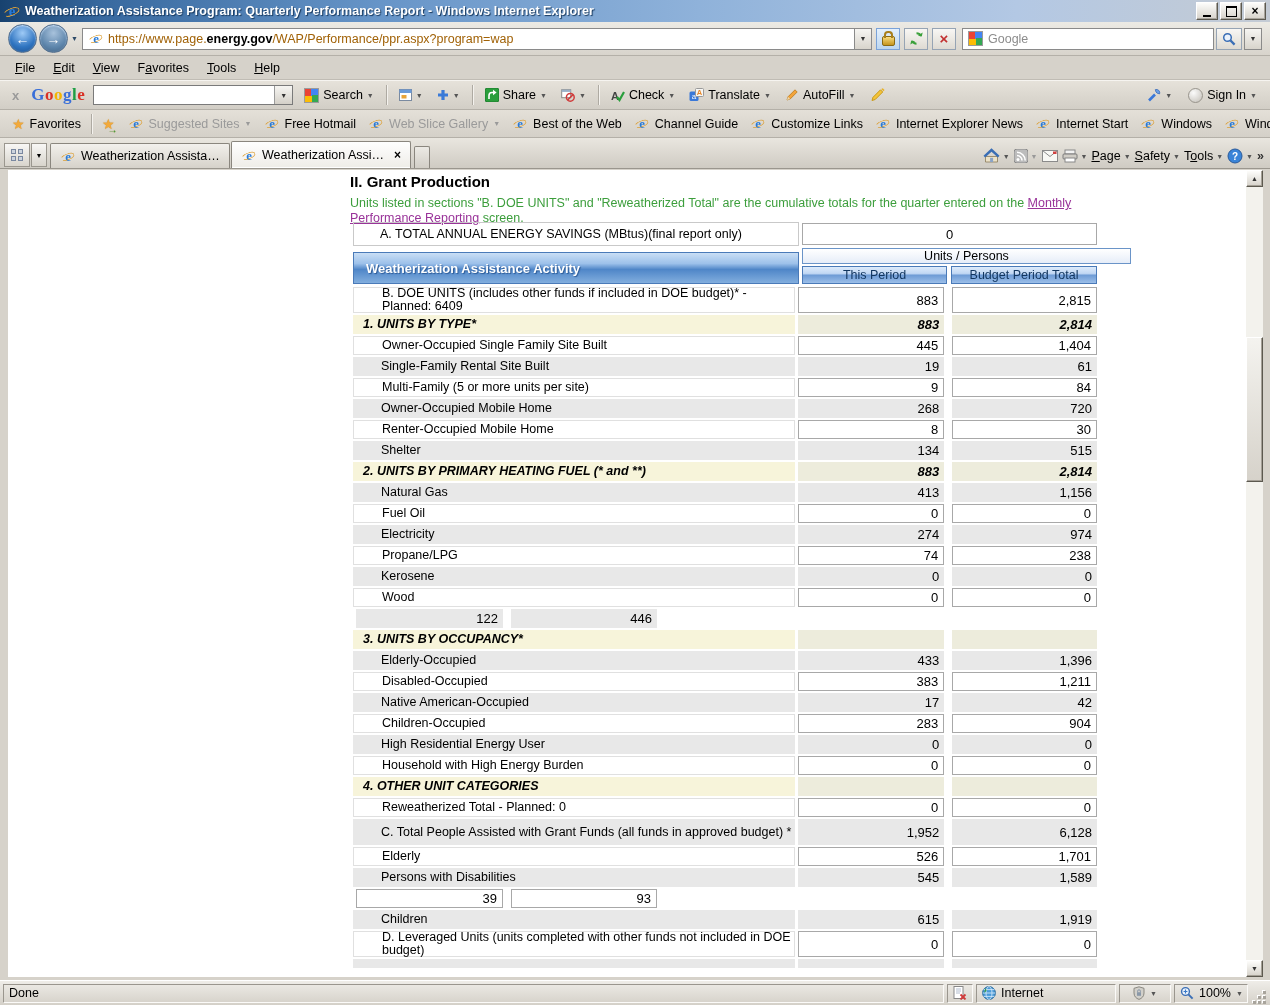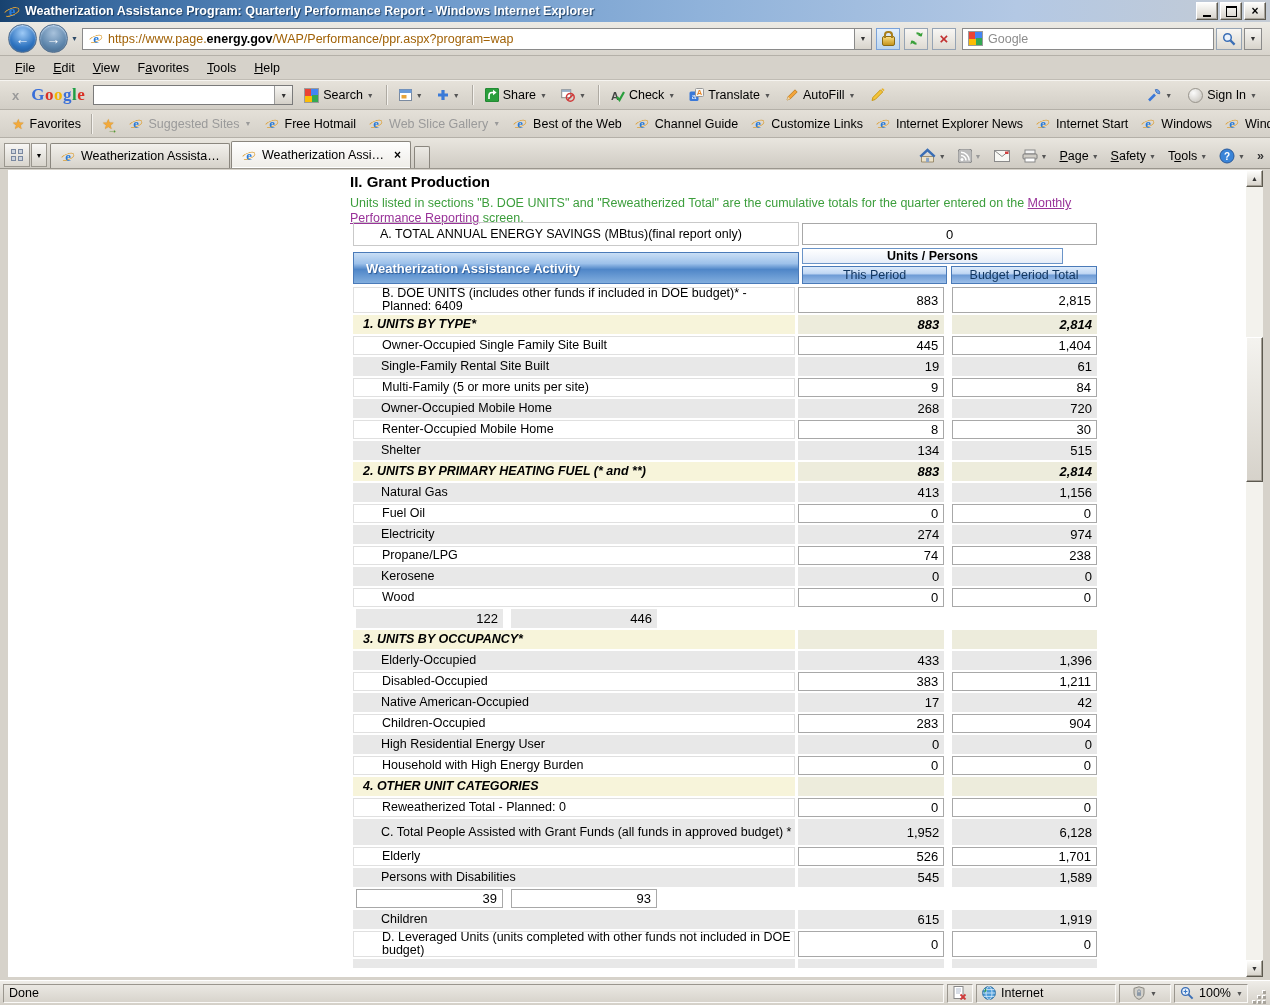--- a/index.html
+++ b/index.html
@@ -89,21 +89,21 @@
   .qt-drop{width:14px;height:22px;margin:0 3px 1px 1px;border:1px solid #9a968e;background:linear-gradient(#f8f7f5,#d8d4cc);
     display:flex;align-items:center;justify-content:center;font-size:7px}
   .tab{height:25px;box-sizing:border-box;display:flex;align-items:center;gap:5px;padding:0 9px;margin-right:1px;
     border:1px solid #8a867e;border-bottom:none;border-radius:2px 2px 0 0;
     background:linear-gradient(#f2f0ec,#d6d2ca);max-width:180px;white-space:nowrap;overflow:hidden}
   .tab.active{height:27px;background:linear-gradient(#fefefe,#efede8);box-shadow:0 -1px 0 #fff inset}
   .tab-label{overflow:hidden;text-overflow:ellipsis}
   .tab-close{font-weight:bold;font-size:12px;margin-left:2px}
   .tab-stub{width:16px;height:22px;box-sizing:border-box;border:1px solid #8a867e;border-bottom:none;border-radius:2px 2px 0 0;
     background:linear-gradient(#eceae5,#d2cec6);margin-left:2px}
-  .cmdbar{margin-left:auto;display:flex;align-items:center;gap:12px;margin-bottom:4px}
+  .cmdbar{margin-left:auto;display:flex;align-items:center;gap:4px;margin-bottom:4px}
   .cmd-item{display:flex;align-items:center;gap:3px;white-space:nowrap}
   .chev{color:#333;font-weight:bold}
   
   .viewport{position:absolute;left:0;top:168px;width:1270px;height:812px;background:#d6d2ca;border-top:1px solid #9a968e;box-sizing:border-box}
   .pagewhite{position:absolute;left:8px;top:1px;width:1238px;height:807px;background:#fff;overflow:hidden}
   .vscroll{position:absolute;left:1246px;top:1px;width:17px;height:807px;background:#f3f2ed}
   .sc-btn{position:absolute;left:0;width:17px;height:17px;box-sizing:border-box;background:linear-gradient(#fdfdfb,#d6d2ca);
     border:1px solid #fff;border-right-color:#5c594f;border-bottom-color:#5c594f;box-shadow:inset -1px -1px 0 #a49f96;
     display:flex;align-items:center;justify-content:center;font-size:7px;color:#333}
   .sc-thumb{position:absolute;left:0;top:167px;width:17px;height:145px;box-sizing:border-box;background:linear-gradient(#f4f3ef,#d6d2ca);
@@ -116,22 +116,22 @@
   .gtable{position:absolute;left:4px;width:744px}
   .row-a{top:49px;height:24px}
   .ra-lbl{position:absolute;left:0;top:0;width:446px;height:24px;box-sizing:border-box;border:1px solid #c9c9c9;
     display:flex;align-items:center;padding-left:26px}
   .ra-val{position:absolute;left:449px;top:1px;width:295px;height:22px;box-sizing:border-box;border:1px solid #a8a8a8;
     display:flex;align-items:center;justify-content:center;font-size:13px}
   .thead{top:75px;height:36px}
   .th-activity{position:absolute;left:0;top:4px;width:446px;height:32px;box-sizing:border-box;border:1px solid #4a7ab8;
     background:linear-gradient(180deg,#c9def5 0%,#9dc1ea 35%,#4f86c8 55%,#82aede 100%);
     color:#fff;font-weight:bold;font-size:13px;display:flex;align-items:center;padding-left:12px;text-shadow:1px 1px 1px #2c5a96}
-  .th-group{position:absolute;left:449px;top:0;width:261px;height:16px;box-sizing:border-box;border:1px solid #6a94c8;
-    background:linear-gradient(#ffffff,#e6edf8);font-weight:bold;display:flex;align-items:center;justify-content:center}
+  .th-group{position:absolute;left:449px;top:0;width:329px;height:16px;box-sizing:border-box;border:1px solid #6a94c8;
+    background:linear-gradient(#ffffff,#e6edf8);font-weight:normal;display:flex;align-items:center;justify-content:center}
   .th-col{position:absolute;top:18px;height:18px;box-sizing:border-box;border:1px solid #4a7ab8;color:#11355e;
     background:linear-gradient(180deg,#ddebfb 0%,#c2d8f4 40%,#6f9cd6 52%,#9cbfe9 100%);
     display:flex;align-items:center;justify-content:center}
   .th-c1{left:449px;width:145px}
   .th-c2{left:598px;width:146px}
   .rows{position:absolute;left:4px;top:114px;width:744px}
   .row{display:flex;margin-bottom:2px;height:19px}
   .row.tall{height:26px}
   .row.partial{height:9px;overflow:hidden;margin-bottom:0}
   .row .lbl{width:446px;box-sizing:border-box;display:flex;align-items:center;padding-left:28px;line-height:13px}

